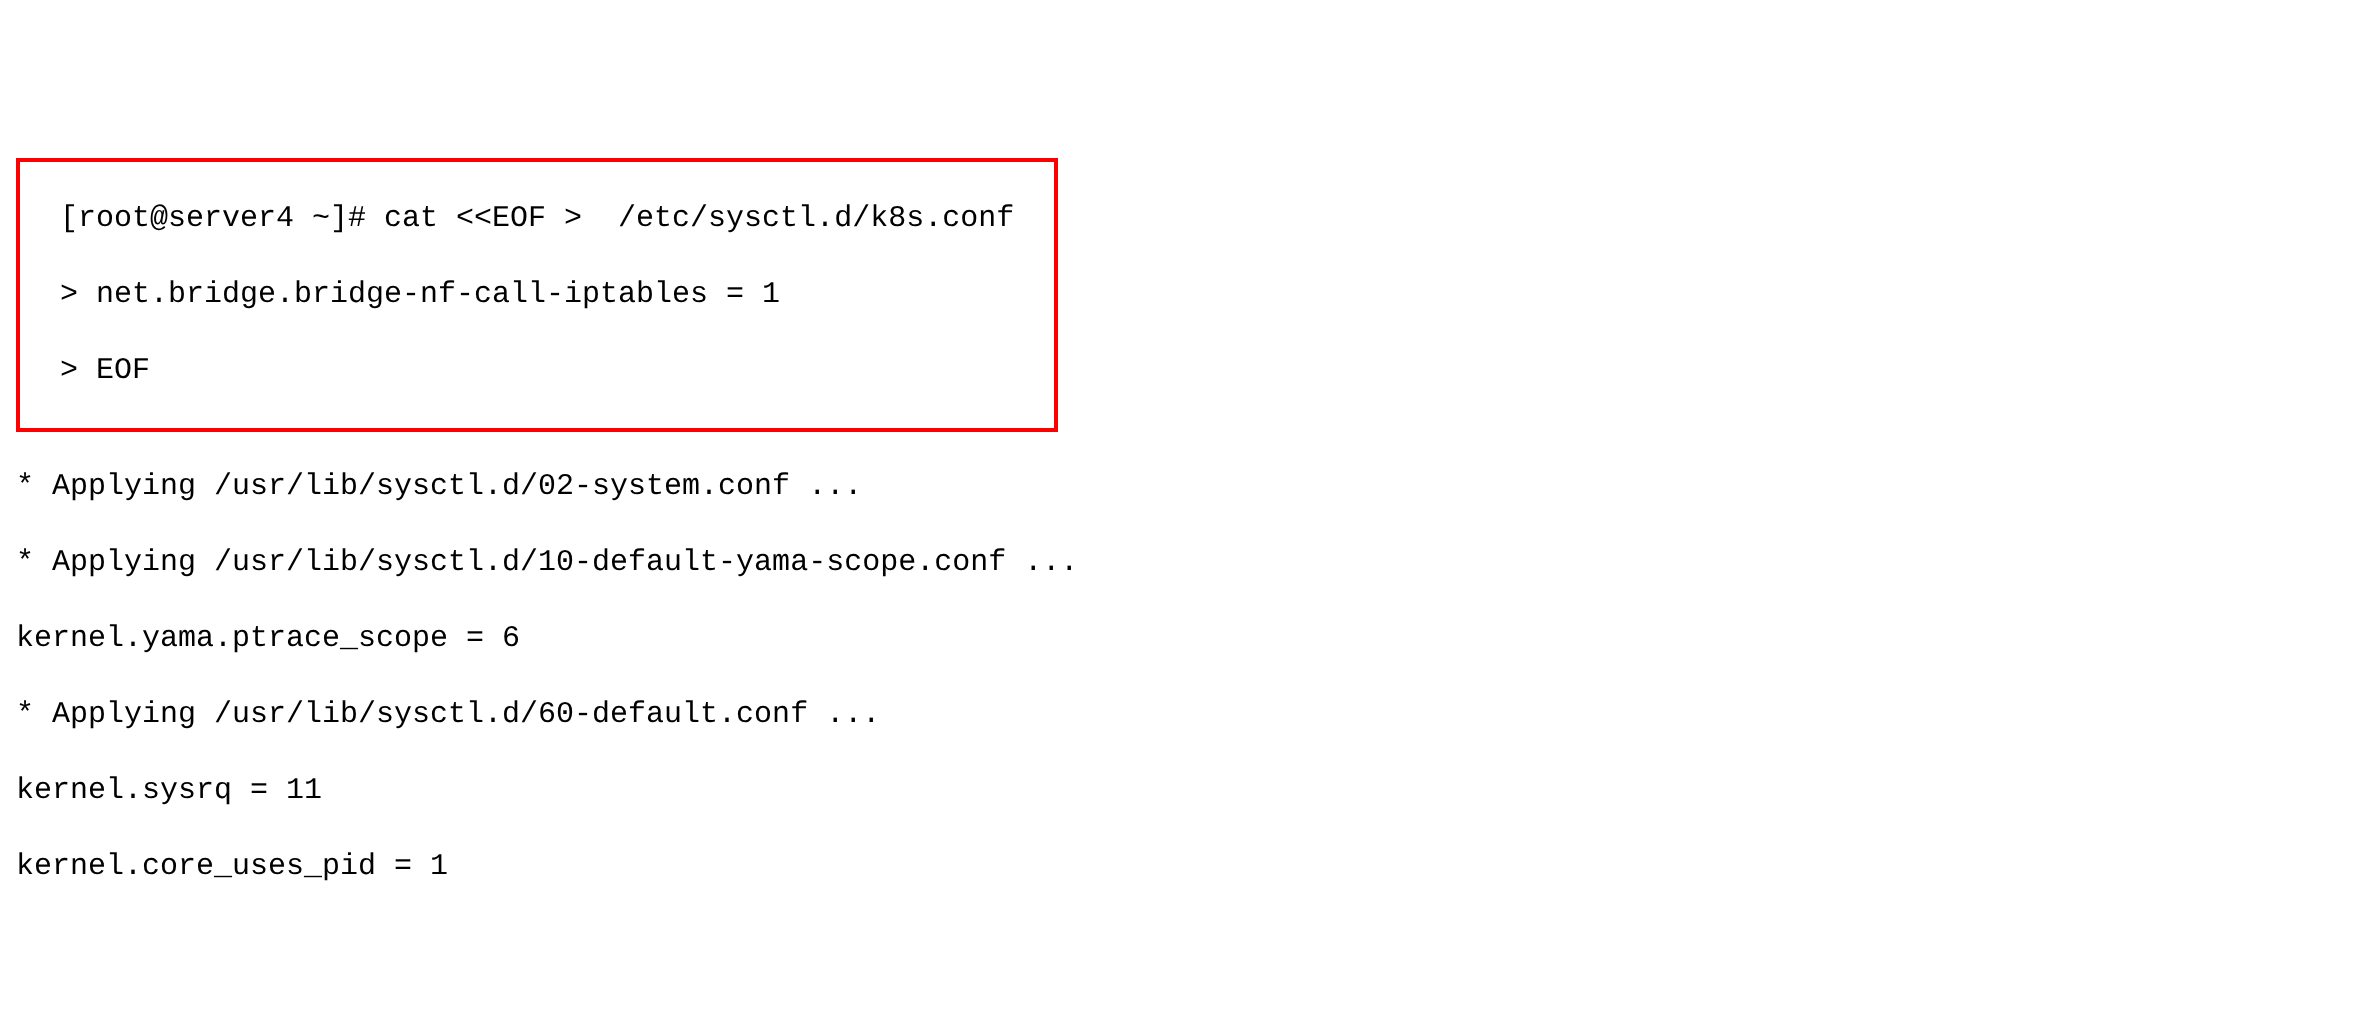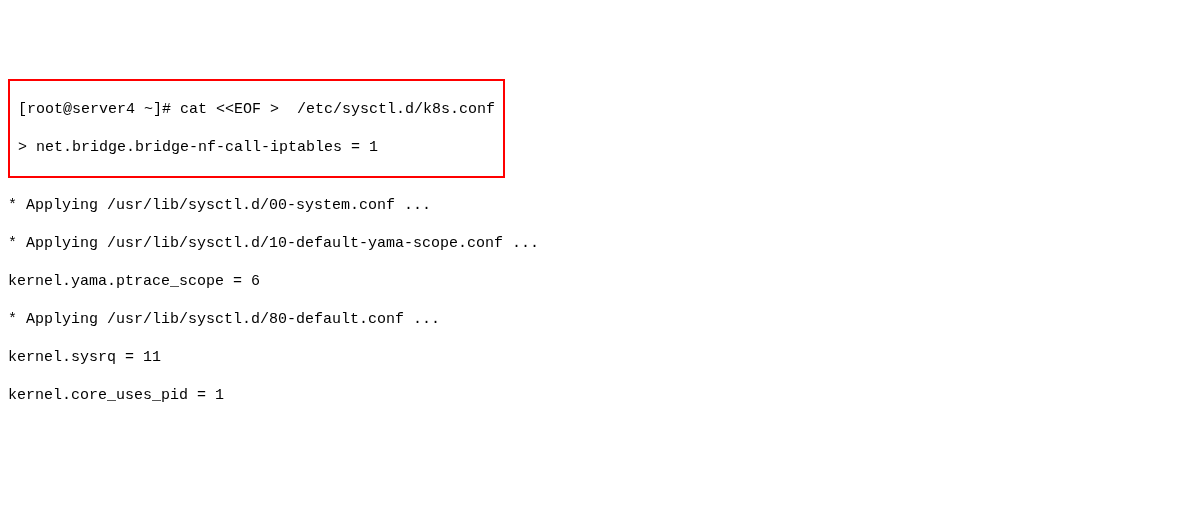--- a/index.html
+++ b/index.html
@@ -13,39 +13,40 @@
       white-space: pre;
       position: relative;
       width: 1184px;
       box-sizing: border-box;
     }
     .line {
       display: block;
     }
     .box-block {
       border: 2px solid #ff0000;
-      padding: 0 8px;
+      padding: 0 20px;
       margin: -1px 0;
       display: block;
       width: fit-content;
     }
   </style>
 </head>
 <body>
 
 
 
 <div class="box-block">
 <span class="line">[root@server4 ~]# cat &lt;&lt;EOF &gt;  /etc/sysctl.d/k8s.conf</span>
 <span class="line">&gt; net.bridge.bridge-nf-call-iptables = 1</span>
+<span class="line">&gt; EOF</span>
 </div>
-<span class="line">* Applying /usr/lib/sysctl.d/00-system.conf ...</span>
+<span class="line">* Applying /usr/lib/sysctl.d/02-system.conf ...</span>
 <span class="line">* Applying /usr/lib/sysctl.d/10-default-yama-scope.conf ...</span>
 <span class="line">kernel.yama.ptrace_scope = 6</span>
-<span class="line">* Applying /usr/lib/sysctl.d/80-default.conf ...</span>
+<span class="line">* Applying /usr/lib/sysctl.d/60-default.conf ...</span>
 <span class="line">kernel.sysrq = 11</span>
 <span class="line">kernel.core_uses_pid = 1</span>
 
 
 
 
 
 
 
 

